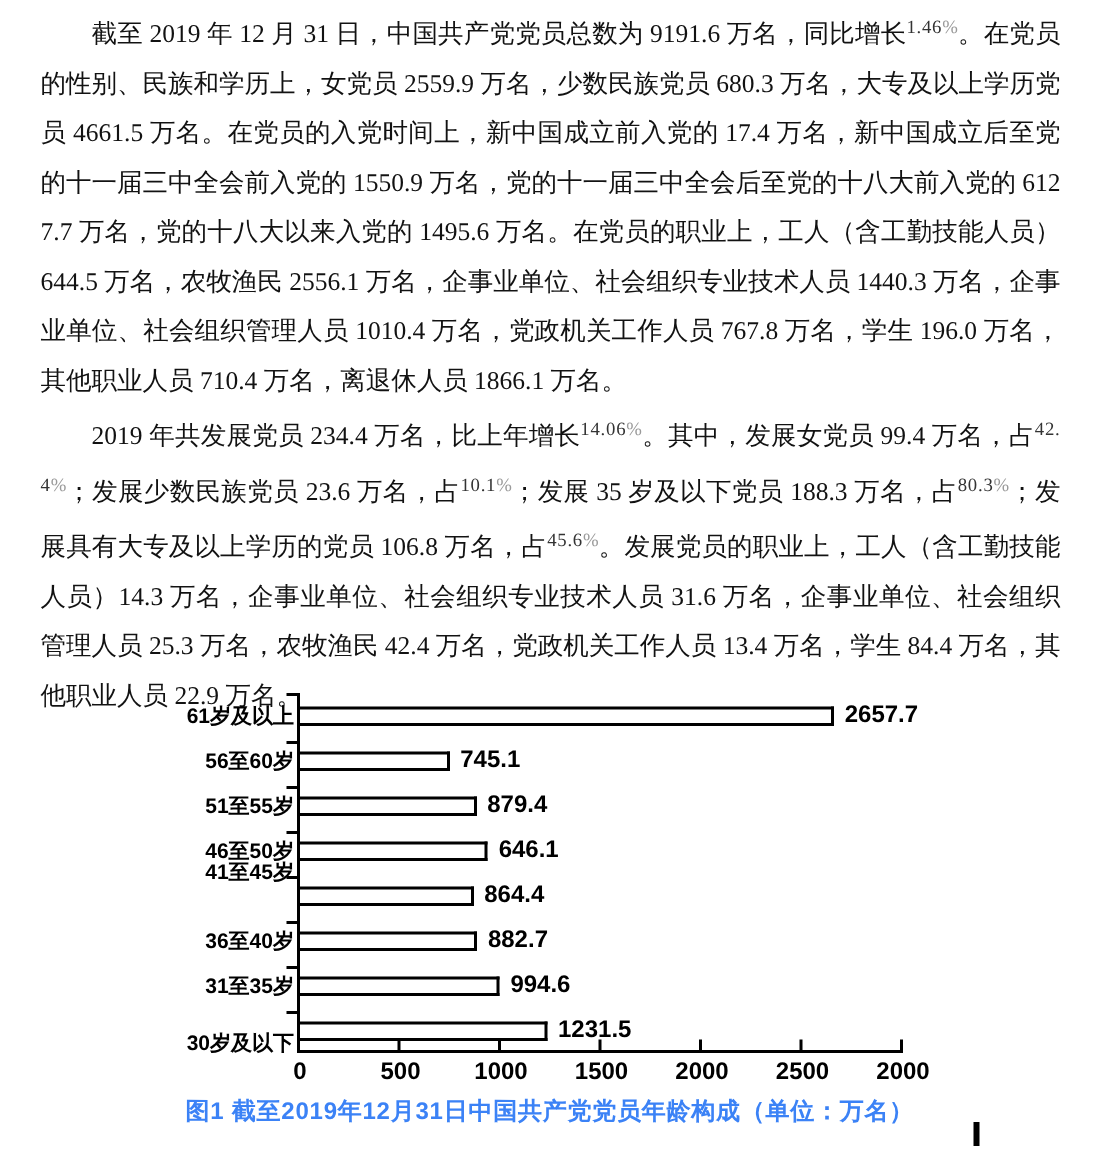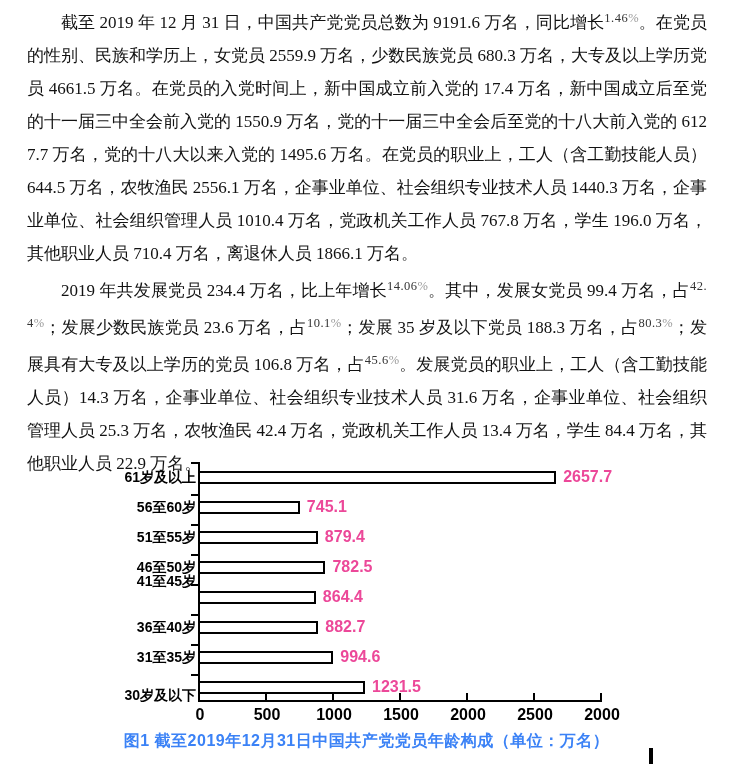--- a/index.html
+++ b/index.html
@@ -56,21 +56,21 @@
     position:absolute; left:0;
     height:13px;
     background:#ffffff;
     border:2px solid #000;
     border-left:none;
     box-sizing:border-box;
   }
   .bar-value {
     position:absolute;
     height:18px; line-height:18px;
-    font-size:16px; font-weight:bold; color:#ec4899;
+    font-size:16px; font-weight:bold; color:#000000;
     white-space:nowrap;
   }
   .ytick {
     position:absolute; left:-9px;
     width:7px; height:2px; background:#000;
   }
   .xtick {
     position:absolute; bottom:0;
     width:2px; height:7px; background:#000;
   }
@@ -116,21 +116,21 @@
         <div class="bar" style="top: 9px; width: 356.132px; background: rgb(255, 255, 255); border-color: rgb(0, 0, 0);"></div>
         <div class="bar-value" style="left: 363.132px; top: 6px;">2657.7</div>
         <div class="ytick" style="top: 0px;"></div>
         <div class="bar" style="top: 39px; width: 99.8434px; background: rgb(255, 255, 255); border-color: rgb(0, 0, 0);"></div>
         <div class="bar-value" style="left: 106.843px; top: 36px;">745.1</div>
         <div class="ytick" style="top: 32px;"></div>
         <div class="bar" style="top: 69px; width: 117.84px; background: rgb(255, 255, 255); border-color: rgb(0, 0, 0);"></div>
         <div class="bar-value" style="left: 124.84px; top: 66px;">879.4</div>
         <div class="ytick" style="top: 62px;"></div>
         <div class="bar" style="top: 99px; width: 125.451px; background: rgb(255, 255, 255); border-color: rgb(0, 0, 0);"></div>
-        <div class="bar-value" style="left: 132.451px; top: 96px;">782.5</div>
+        <div class="bar-value" style="left: 132.451px; top: 96px;">646.1</div>
         <div class="ytick" style="top: 92px;"></div>
         <div class="bar" style="top: 129px; width: 115.83px; background: rgb(255, 255, 255); border-color: rgb(0, 0, 0);"></div>
         <div class="bar-value" style="left: 122.83px; top: 126px;">864.4</div>
         <div class="ytick" style="top: 122px;"></div>
         <div class="bar" style="top: 159px; width: 118.282px; background: rgb(255, 255, 255); border-color: rgb(0, 0, 0);"></div>
         <div class="bar-value" style="left: 125.282px; top: 156px;">882.7</div>
         <div class="ytick" style="top: 152px;"></div>
         <div class="bar" style="top: 189px; width: 133.276px; background: rgb(255, 255, 255); border-color: rgb(0, 0, 0);"></div>
         <div class="bar-value" style="left: 140.276px; top: 186px;">994.6</div>
         <div class="ytick" style="top: 182px;"></div>

